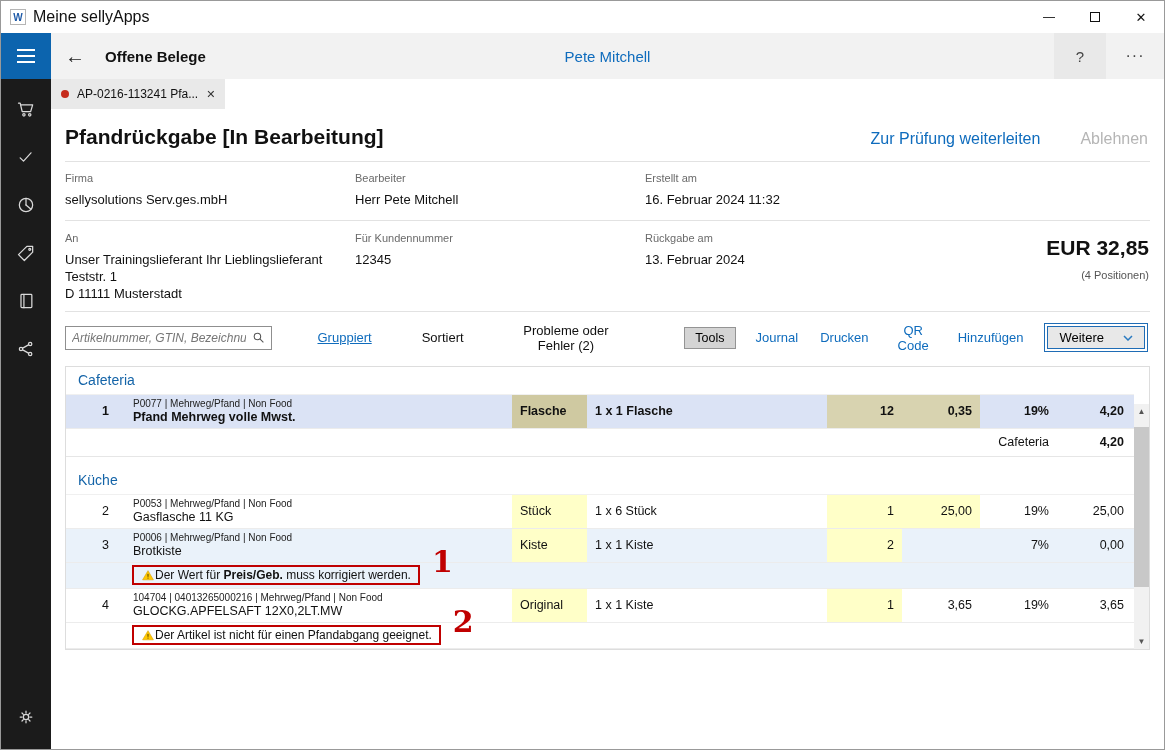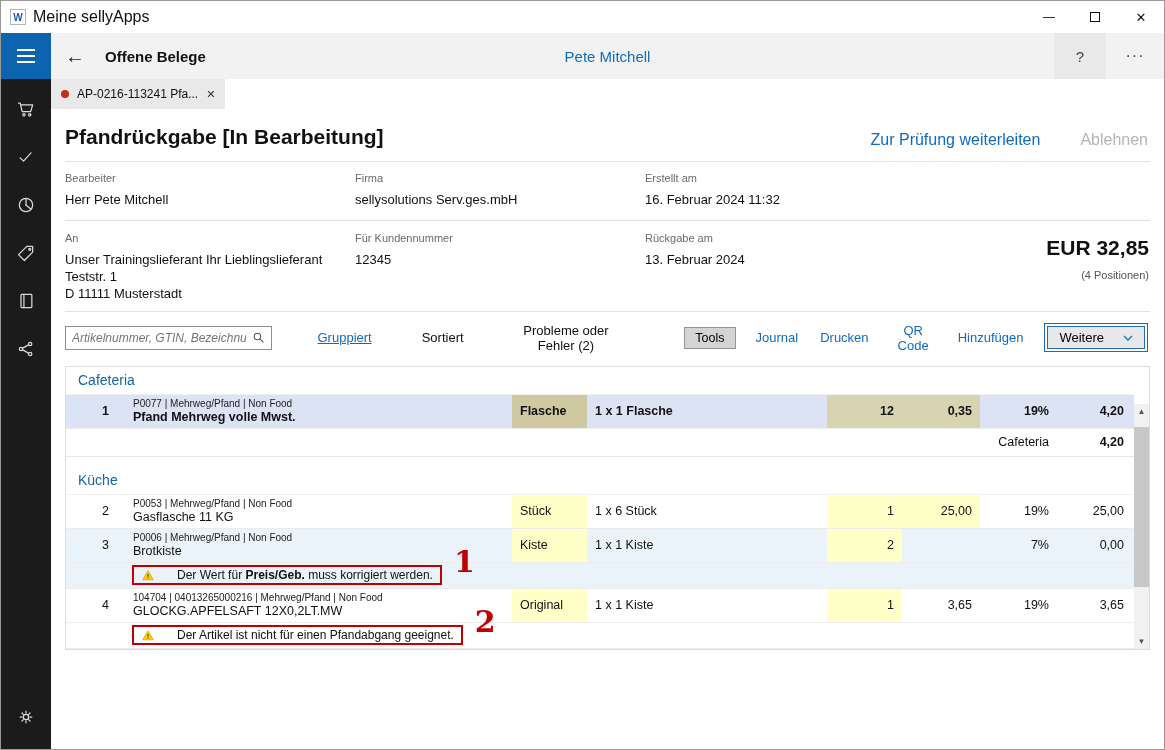--- a/index.html
+++ b/index.html
@@ -41,21 +41,21 @@
   .more-btn { width:58px; font-size:16px; letter-spacing:1px; }
 
   
   .tabstrip { height:30px; background:#fff; display:flex; align-items:stretch; flex:0 0 auto; }
   .tab { background:#e9e9e9; display:flex; align-items:center; padding:0 10px; gap:8px; font-size:12px; cursor:default; }
   .tab-dot { width:8px; height:8px; border-radius:50%; background:#c62b1c; flex:0 0 auto; }
   .tab-close { background:none; border:none; font-size:11px; color:#333; font-family:inherit; cursor:default; }
 
   
   .content { flex:1; padding:0 14px; background:#fff; position:relative; min-height:0; }
-  .doc-head { margin-top:16px; display:flex; align-items:flex-end; }
+  .doc-head { margin-top:16px; display:flex; align-items:center; }
   .doc-title { font-size:21px; font-weight:bold; }
   .doc-actions { margin-left:auto; display:flex; gap:40px; align-items:center; margin-top:4px; padding-right:2px; }
   .link-forward { color:#0f6cbd; font-size:16px; background:none; border:none; font-family:inherit; cursor:default; }
   .link-reject { color:#b5b5b5; font-size:16px; background:none; border:none; font-family:inherit; cursor:default; }
   .subtitle { margin-top:9px; font-size:16px; }
   .hr { border-top:1px solid #e2e2e2; margin-top:12px; }
   .fields1 { display:grid; grid-template-columns:290px 290px 1fr; margin-top:10px; }
   .fields2 { display:grid; grid-template-columns:290px 290px 300px 1fr; margin-top:11px; }
   .flabel { font-size:11px; color:#6a6a6a; }
   .fvalue { font-size:13px; margin-top:7px; line-height:1.32; white-space:pre-line; }
@@ -102,21 +102,21 @@
   .selected { background:#dbe3f5; font-weight:bold; }
   .cell-tan { background:#cfc9a1; }
   .cell-tan2 { background:#d8d3b0; }
   .cell-yellow { background:#ffffc8; }
   .bg-blue { background:#eaf2fa; }
   .subrow { height:28px; border-bottom:1px solid #e6e6e6; font-size:12.5px; }
   .subrow .c { display:flex; align-items:center; }
   .sub-val { font-weight:bold; }
   .gspacer { height:10px; }
   .warnrow { height:26px; border-bottom:1px solid #ececec; display:flex; align-items:center; padding-left:66px; }
-  .warnbox { display:inline-flex; align-items:center; gap:22px; border:2px solid #c00000; padding:1px 7px; font-size:12px; background:transparent; }
+  .warnbox { display:inline-flex; align-items:center; gap:0; border:2px solid #c00000; padding:1px 7px; font-size:12px; background:transparent; }
   .warnbox b { font-weight:bold; }
   .annot { color:#c00000; font-size:30px; font-weight:bold; font-family:"DejaVu Serif",serif; margin-left:12px;
     transform:translateY(-13px); line-height:1; position:relative; z-index:3; }
 
   
   .vscroll { position:absolute; top:37px; right:0; bottom:0; width:15px; background:#f1f1f1; display:flex; flex-direction:column; align-items:center; }
   .sb-arrow { height:15px; width:15px; display:flex; align-items:center; justify-content:center; font-size:8px; color:#555; background:transparent; border:none; cursor:default; }
   .sb-track { flex:1; width:100%; position:relative; }
   .sb-thumb { position:absolute; top:8px; left:0; width:15px; height:160px; background:#c8c8c8; }
 </style>
@@ -220,26 +220,26 @@
           <div class="doc-actions">
             <button class="link-forward">Zur Prüfung weiterleiten</button>
             <button class="link-reject">Ablehnen</button>
           </div>
         </div>
 
         <div class="hr"></div>
 
         <div class="fields1">
           <div>
+            <div class="flabel">Firma</div>
+            <div class="fvalue">sellysolutions Serv.ges.mbH</div>
+          </div>
+          <div>
             <div class="flabel">Bearbeiter</div>
             <div class="fvalue">Herr Pete Mitchell</div>
-          </div>
-          <div>
-            <div class="flabel">Firma</div>
-            <div class="fvalue">sellysolutions Serv.ges.mbH</div>
           </div>
           <div>
             <div class="flabel">Erstellt am</div>
             <div class="fvalue">16. Februar 2024 11:32</div>
           </div>
         </div>
 
         <div class="hr"></div>
 
         <div class="fields2">

